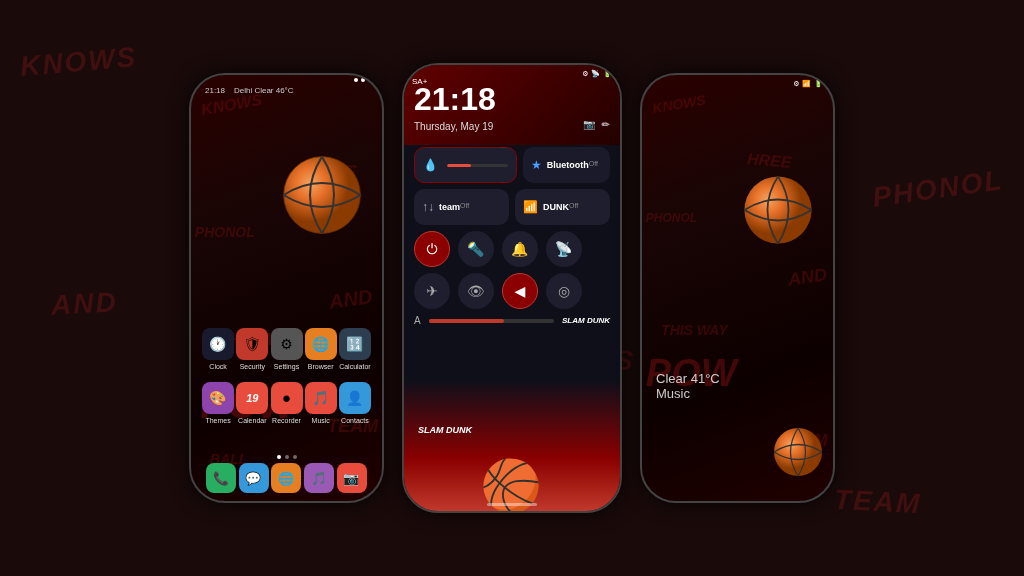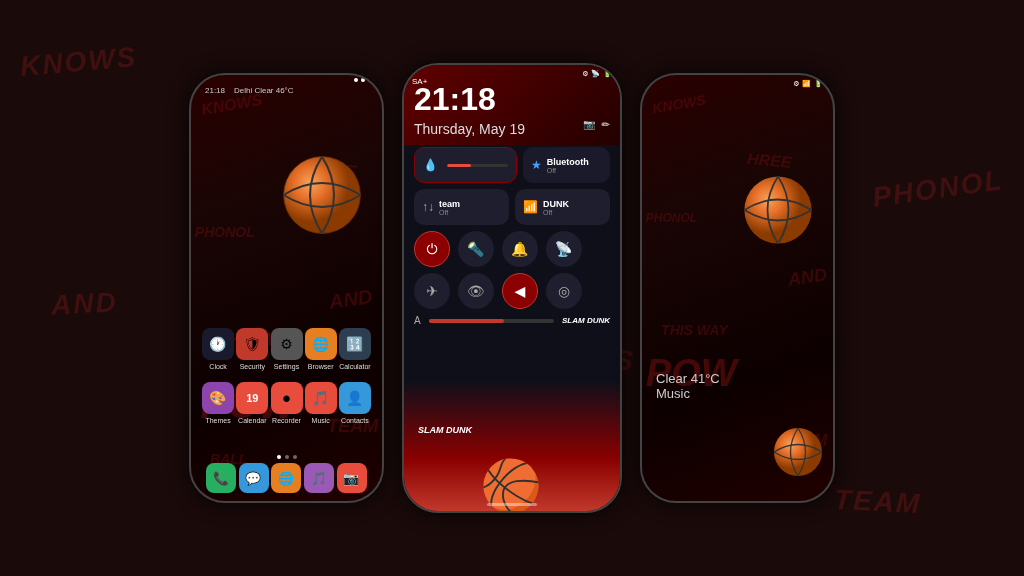--- a/index.html
+++ b/index.html
@@ -155,21 +155,21 @@
       color: #ddd;
       font-size: 7px;
       text-align: center;
     }
     .app-clock { background: #1a1a2e; }
     .app-security { background: #c0392b; }
     .app-settings { background: #555; }
     .app-browser { background: #e67e22; }
     .app-calculator { background: #2c3e50; }
     .app-themes { background: #8e44ad; }
-    .app-calendar { background: #e74c3c; }
+    .app-calendar { background: #e74c3c; font-style: italic; }
     .app-recorder { background: #e74c3c; }
     .app-music { background: #e74c3c; }
     .app-contacts { background: #3498db; }
 
     
     .phone1-dock {
       position: absolute;
       bottom: 8px;
       left: 0;
       right: 0;
@@ -234,21 +234,21 @@
       font-size: 32px;
       font-weight: bold;
       z-index: 2;
       line-height: 1;
     }
     .phone2-date {
       position: absolute;
       top: 56px;
       left: 10px;
       color: #ddd;
-      font-size: 14px;
+      font-size: 10px;
       z-index: 2;
     }
     .phone2-date-icons {
       position: absolute;
       top: 54px;
       right: 10px;
       display: flex;
       gap: 6px;
       z-index: 2;
     }
@@ -282,21 +282,21 @@
     .cc-tile.bluetooth-tile {
       background: #1a1a2a;
     }
     .cc-tile-icon {
       font-size: 12px;
       color: #aaa;
     }
     .cc-tile-icon.blue-icon { color: #4a9eff; }
     .cc-tile-text {
       display: flex;
-      flex-direction: column;
+      flex-direction: row;
     }
     .cc-tile-label {
       color: #fff;
       font-size: 9px;
       font-weight: 600;
     }
     .cc-tile-sub {
       color: #888;
       font-size: 7px;
     }

